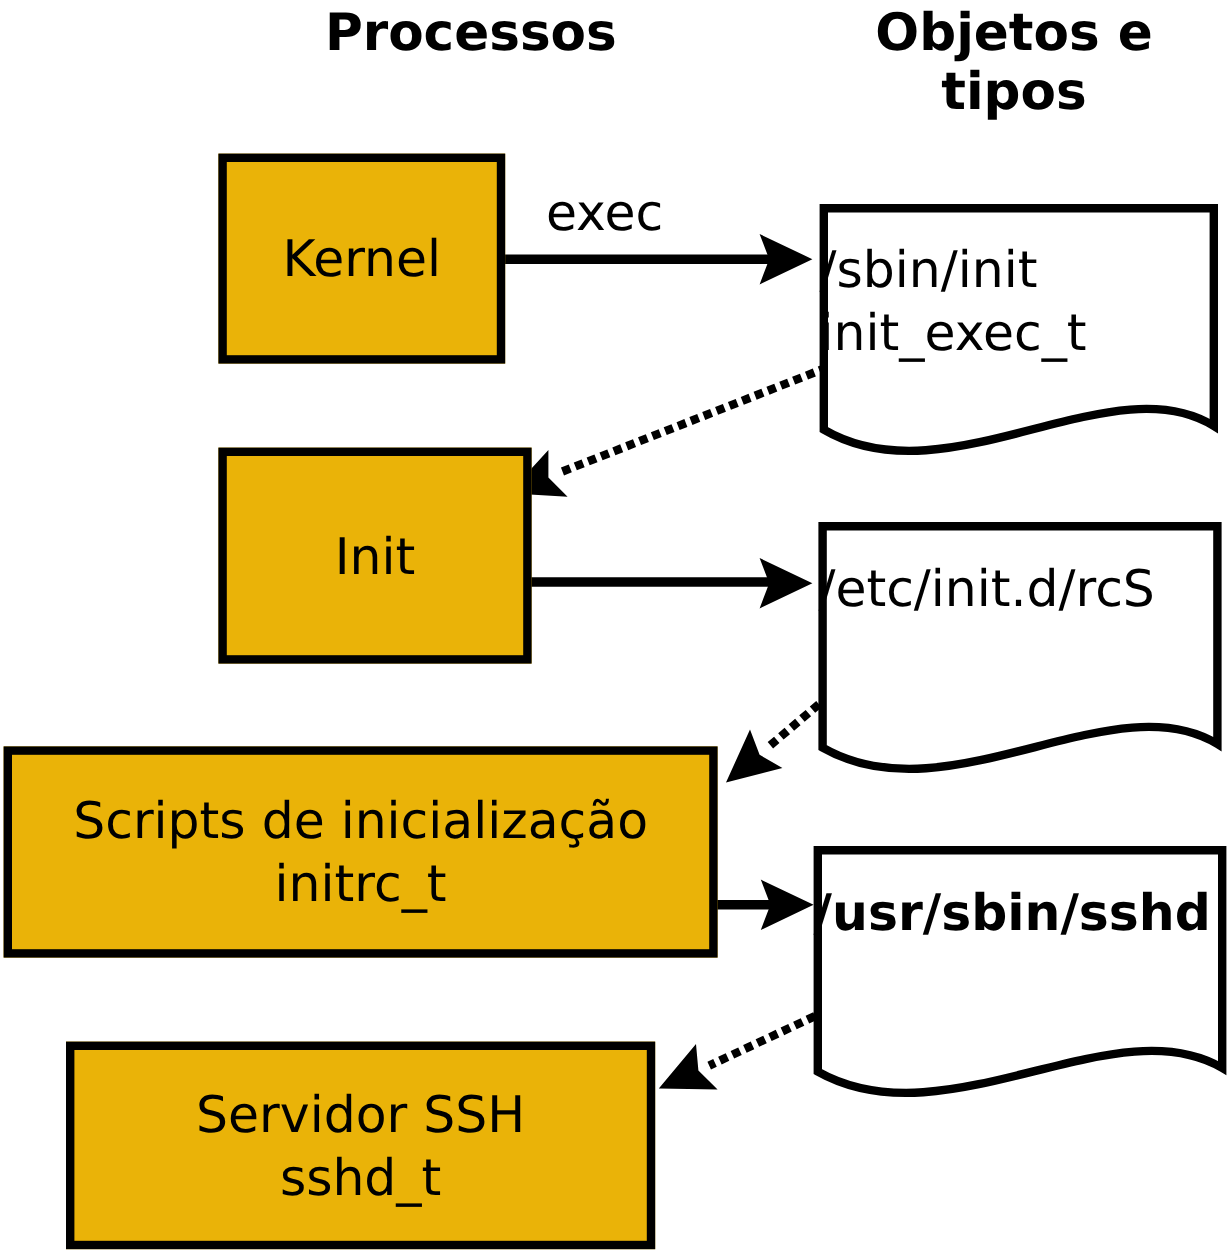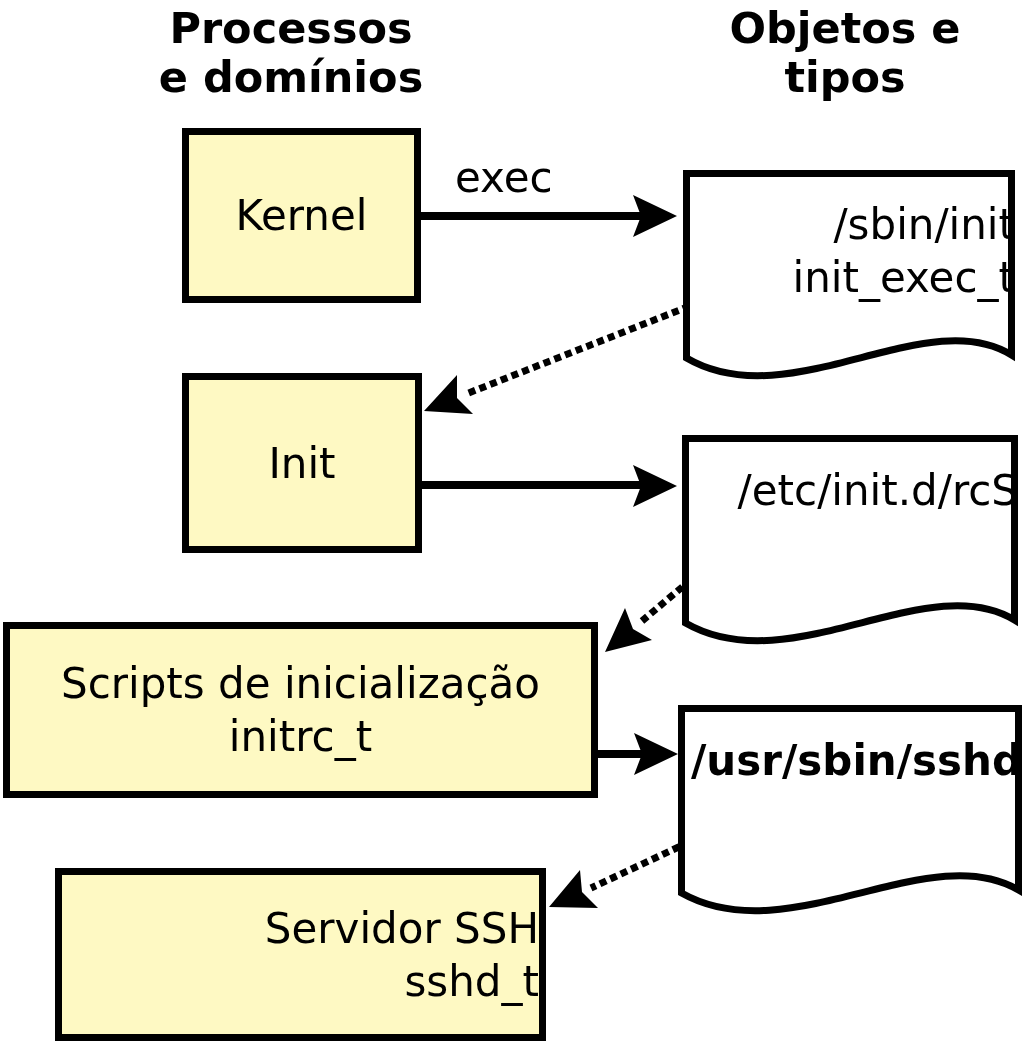--- a/index.html
+++ b/index.html
@@ -26,45 +26,45 @@
     position: absolute;
     top: 4px;
     z-index: 3;
     width: 400px;
     text-align: center;
     font-size: 43px;
     font-weight: bold;
     line-height: 49px;
     white-space: nowrap;
   }
-  .col-header.left  { left: 91px; }
+  .col-header.left  { left: 114px; text-align: right; }
   .col-header.right { left: 645px; }
   .pbox {
     position: absolute;
     z-index: 2;
     box-sizing: border-box;
     border: 7px solid #000000;
-    background: #fef9c3;
+    background: #eab308;
     display: flex;
     flex-direction: column;
     align-items: center;
     justify-content: center;
     text-align: center;
     font-size: 42px;
     line-height: 53px;
     white-space: nowrap;
   }
   .pbox.kernel  { left: 182px; top: 128px; width: 239px; height: 175px; }
-  .pbox.init    { left: 182px; top: 373px; width: 240px; height: 180px; }
+  .pbox.init    { left: 182px; top: 373px; width: 261px; height: 180px; }
   .pbox.scripts { left: 3px;   top: 622px; width: 595px; height: 176px; text-align: right; }
-  .pbox.sshd    { left: 55px;  top: 868px; width: 491px; height: 173px; align-items: flex-end; }
+  .pbox.sshd    { left: 55px;  top: 868px; width: 491px; height: 173px; }
   .doc-label {
     position: absolute;
     z-index: 2;
-    text-align: right;
+    text-align: left;
     font-size: 42px;
     line-height: 53px;
     white-space: nowrap;
   }
   .doc-label.d1 { left: 683px; top: 198px; width: 332px; }
   .doc-label.d2 { left: 682px; top: 464px; width: 336px; }
   .doc-label.d3 { left: 678px; top: 734px; width: 344px; font-weight: bold; }
   .edge-label {
     position: absolute;
     z-index: 3;
@@ -108,21 +108,20 @@
       <polygon points="678,754 634,733 642,754 634,775"></polygon>
 
       <polygon points="424,411 457,375 457,398 473,414"></polygon>
       <polygon points="605,652 625,608 633,629 652,640"></polygon>
       <polygon points="549,907 580,870 582,892 598,908"></polygon>
     </g>
   </svg>
 
   <div class="col-header left">
     <div>Processos</div>
-    <div>e domínios</div>
   </div>
   <div class="col-header right">
     <div>Objetos e</div>
     <div>tipos</div>
   </div>
 
   <div class="pbox kernel">
     <div>Kernel</div>
   </div>
   <div class="pbox init">

